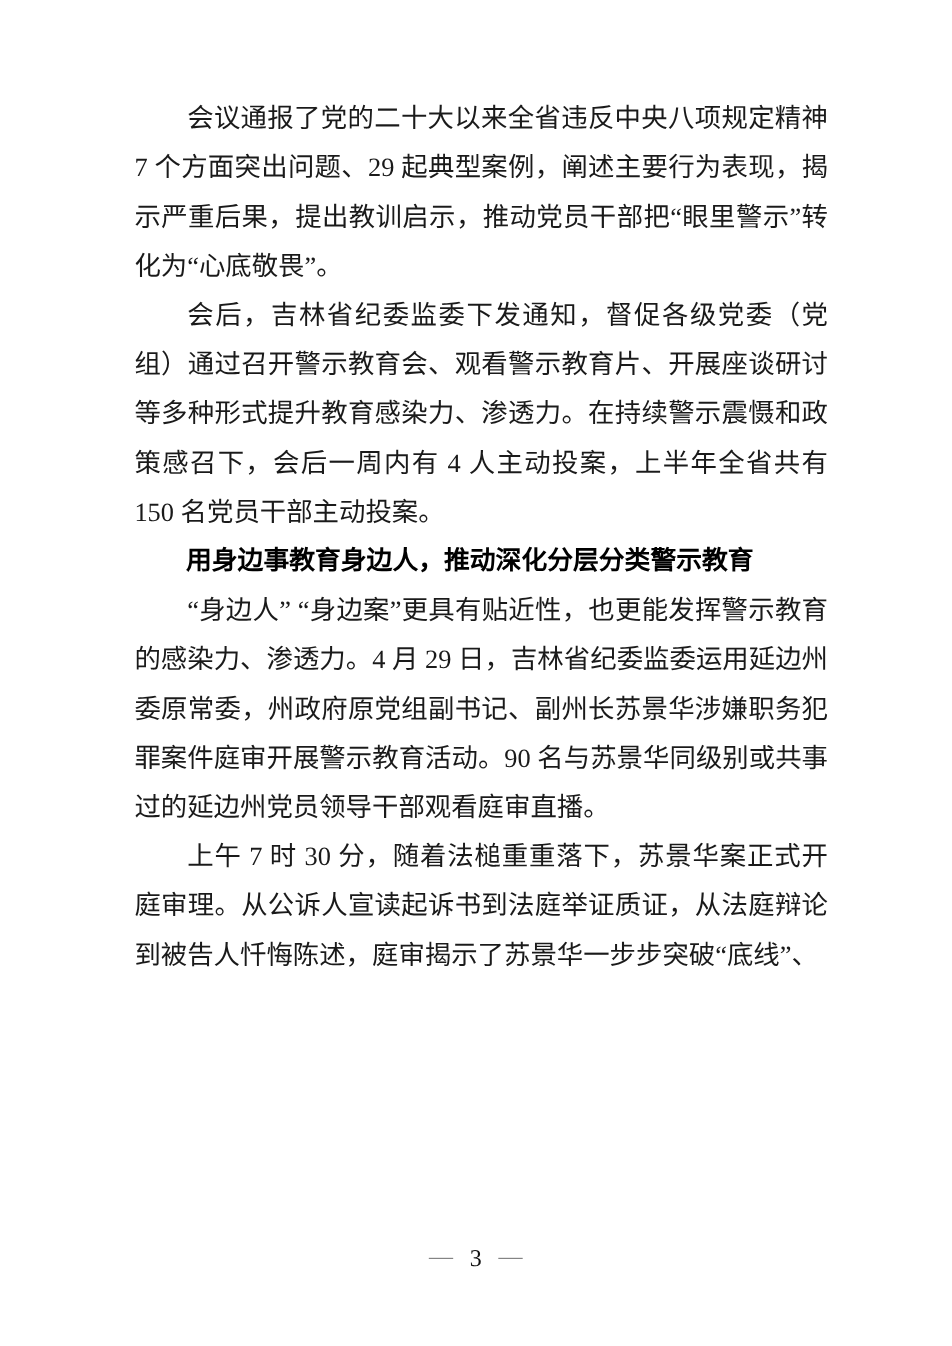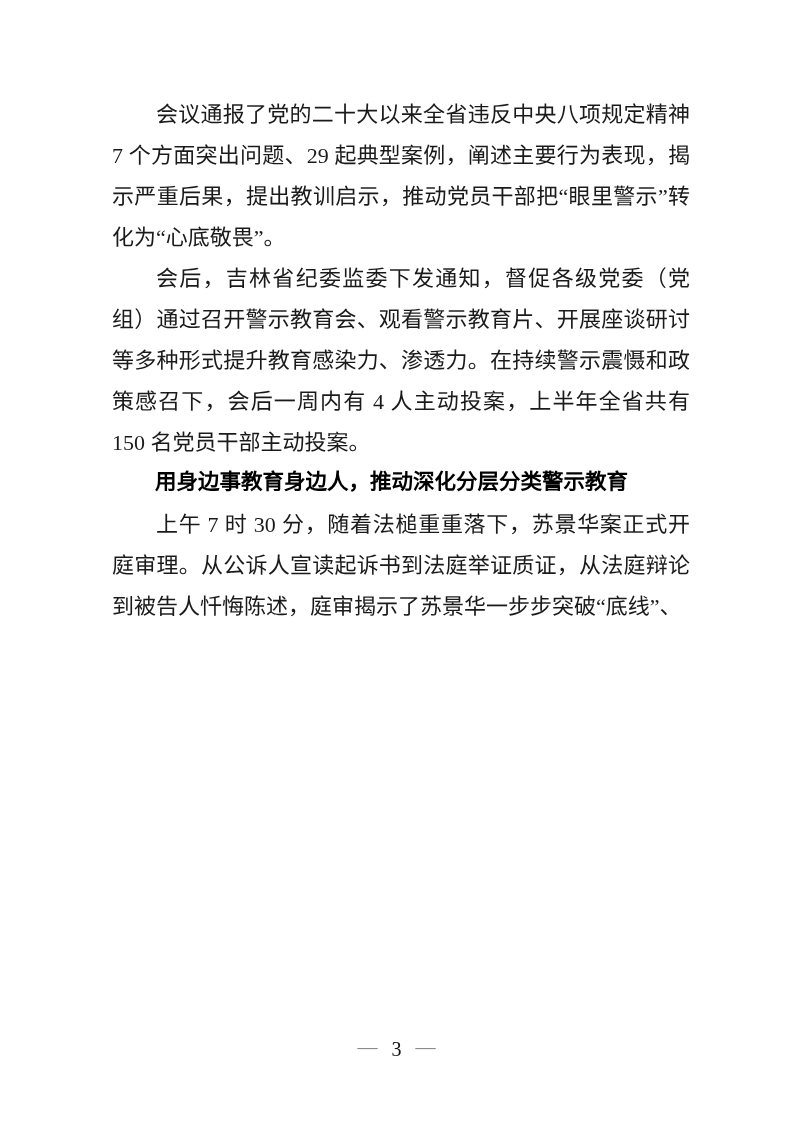--- a/index.html
+++ b/index.html
@@ -12,35 +12,35 @@
   .page {
     position: relative;
     width: 793px;
     height: 1122px;
     background: #ffffff;
     overflow: hidden;
   }
   .content {
     position: absolute;
     left: 112px;
-    top: 94px;
+    top: 78px;
     width: 578px;
     color: #1a1a1a;
   }
   .para {
     font-size: 22px;
     line-height: 41px;
     text-align: justify;
     text-justify: inter-ideograph;
     text-indent: 2em;
     word-break: normal;
     color: #1a1a1a;
   }
   .heading {
-    font-family: Liberation Mono, monospace;
+    font-family: Liberation Serif, serif;
     font-weight: bold;
     font-size: 21.5px;
     line-height: 41px;
     text-indent: 2em;
     color: #000000;
     white-space: nowrap;
   }
   .footer {
     position: absolute;
     left: 0;
@@ -64,20 +64,21 @@
 </style>
 </head>
 <body>
 
 <div class="page">
 
   <main class="content">
     <p class="para">会议通报了党的二十大以来全省违反中央八项规定精神 7 个方面突出问题、29 起典型案例，阐述主要行为表现，揭示严重后果，提出教训启示，推动党员干部把“眼里警示”转化为“心底敬畏”。</p>
     <p class="para">会后，吉林省纪委监委下发通知，督促各级党委（党组）通过召开警示教育会、观看警示教育片、开展座谈研讨等多种形式提升教育感染力、渗透力。在持续警示震慑和政策感召下，会后一周内有 4 人主动投案，上半年全省共有 150 名党员干部主动投案。</p>
     <h2 class="heading">用身边事教育身边人，推动深化分层分类警示教育</h2>
+    <p class="para">“身边人” “身边案”更具有贴近性，也更能发挥警示教育的感染力、渗透力。4 月 29 日，吉林省纪委监委运用延边州委原常委，州政府原党组副书记、副州长苏景华涉嫌职务犯罪案件庭审开展警示教育活动。90 名与苏景华同级别或共事过的延边州党员领导干部观看庭审直播。</p>
     <p class="para">上午 7 时 30 分，随着法槌重重落下，苏景华案正式开庭审理。从公诉人宣读起诉书到法庭举证质证，从法庭辩论到被告人忏悔陈述，庭审揭示了苏景华一步步突破“底线”、</p>
   </main>
 
   <div class="footer">
     <span class="dash">—</span><span class="pagenum">3</span><span class="dash">—</span>
   </div>
 
 </div>
 
 </body></html>

